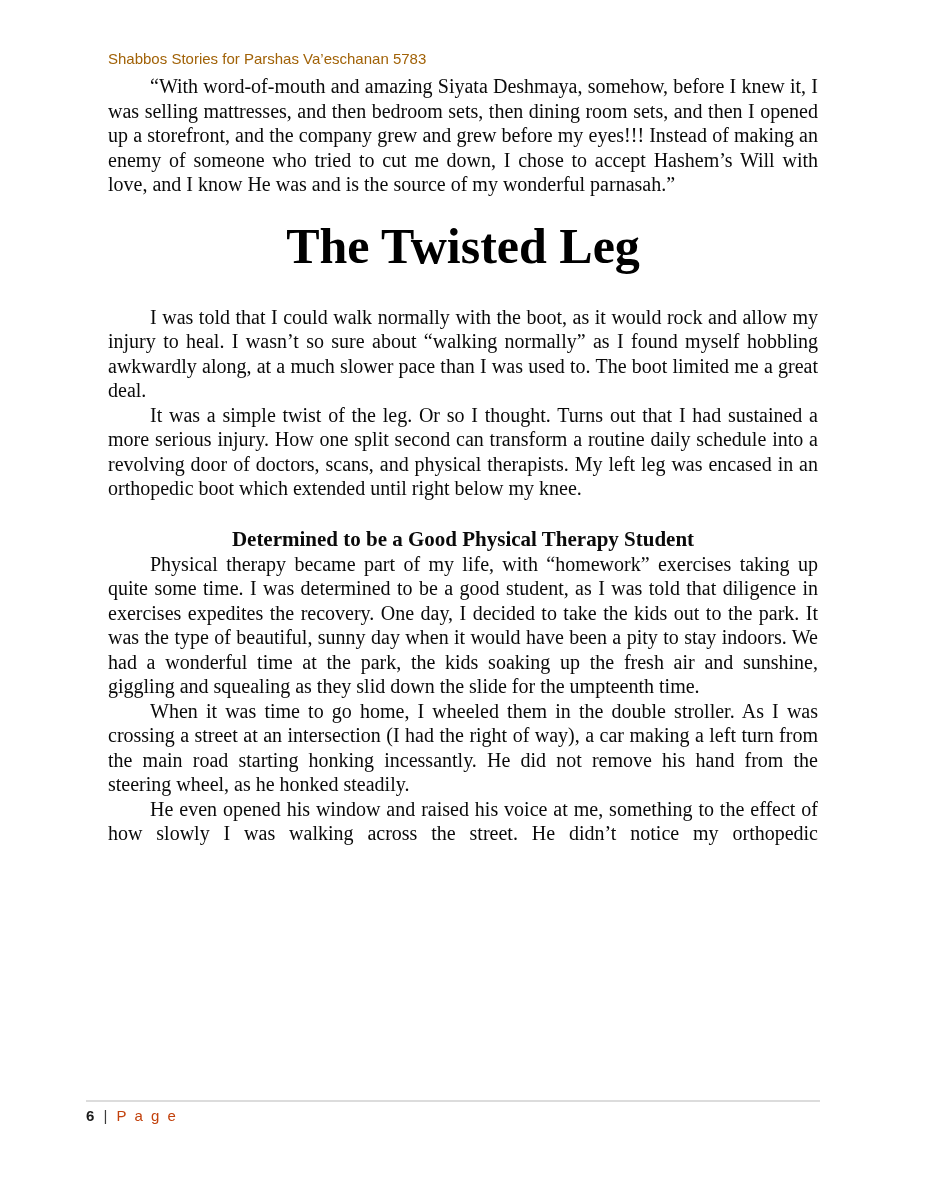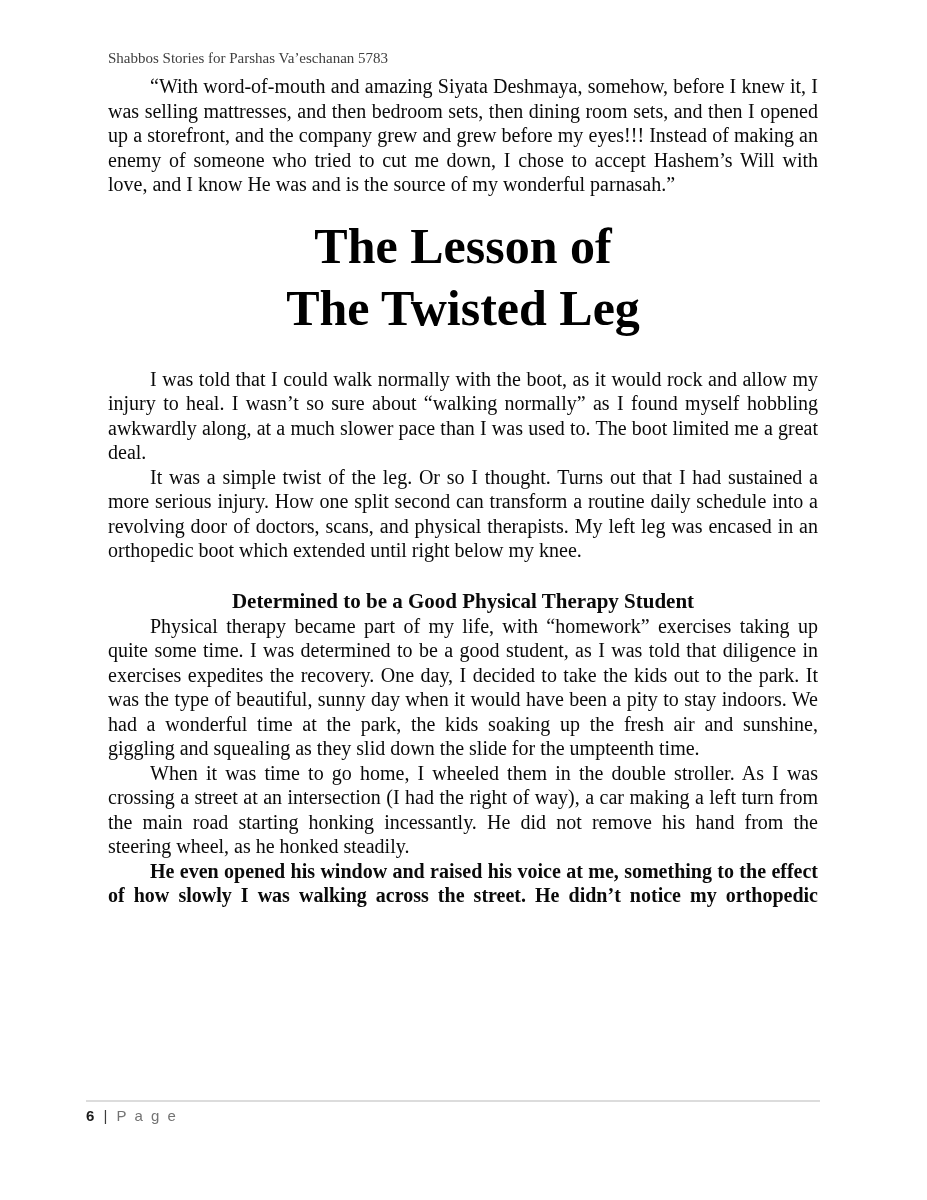--- a/index.html
+++ b/index.html
@@ -8,40 +8,40 @@
     width: 927px;
     height: 1200px;
     background: #ffffff;
     color: #000000;
     overflow: hidden;
   }
   .header {
     position: absolute;
     left: 108px;
     top: 50px;
-    font-family: Liberation Serif, serif;
+    font-family: Liberation Sans, sans-serif;
     font-size: 15px;
-    color: #404040;
+    color: #a16207;
   }
   .article {
     position: absolute;
     left: 108px;
     top: 0;
     width: 710px;
     padding-top: 74px;
     font-family: "Liberation Serif", "DejaVu Serif", serif;
     font-size: 20px;
     line-height: 24.5px;
     text-align: justify;
     color: #0a0a0a;
   }
   .article p { margin: 0; }
   .indent { text-indent: 42px; }
   .spaced { margin-top: 21px !important; }
-  .justify-last { text-align-last: justify; font-weight: bold; }
+  .justify-last { text-align-last: justify; }
   .title {
     margin: 18px 0 28px 0;
     font-family: "Liberation Serif", "DejaVu Serif", serif;
     font-size: 50px;
     line-height: 62px;
     font-weight: bold;
     text-align: center;
     text-indent: 0;
     color: #000000;
   }
@@ -66,36 +66,35 @@
     height: 0;
     border-top: 2px solid #dcdcdc;
   }
   .footer-text {
     margin-top: 5px;
     font-size: 15px;
     color: #1a1a1a;
   }
   .pnum  { font-weight: bold; color: #1a1a1a; }
   .pdiv  { color: #3c3c3c; margin: 0 5px; }
-  .plabel { color: #737373; letter-spacing: 2px; }
+  .plabel { color: #c2410c; letter-spacing: 2px; }
 </style>
 </head>
 <body>
 
 <div class="page">
 
   <div class="header">Shabbos Stories for Parshas Va’eschanan 5783</div>
 
   <div class="article">
 
     <p class="indent">“With word-of-mouth and amazing Siyata Deshmaya, somehow, before I knew it, I was selling mattresses, and then bedroom sets, then dining room sets, and then I opened up a storefront, and the company grew and grew before my eyes!!! Instead of making an enemy of someone who tried to cut me down, I chose to accept Hashem’s Will with love, and I know He was and is the source of my wonderful parnasah.”</p>
 
 
     <h1 class="title">
-      <span>The Lesson of</span>
       <span>The Twisted Leg</span>
     </h1>
 
     <p class="indent">I was told that I could walk normally with the boot, as it would rock and allow my injury to heal. I wasn’t so sure about “walking normally” as I found myself hobbling awkwardly along, at a much slower pace than I was used to. The boot limited me a great deal.</p>
 
     <p class="indent">It was a simple twist of the leg. Or so I thought. Turns out that I had sustained a more serious injury. How one split second can transform a routine daily schedule into a revolving door of doctors, scans, and physical therapists. My left leg was encased in an orthopedic boot which extended until right below my knee.</p>
 
     <h2 class="subheading">Determined to be a Good Physical Therapy Student</h2>
 
     <p class="indent">Physical therapy became part of my life, with “homework” exercises taking up quite some time. I was determined to be a good student, as I was told that diligence in exercises expedites the recovery. One day, I decided to take the kids out to the park. It was the type of beautiful, sunny day when it would have been a pity to stay indoors. We had a wonderful time at the park, the kids soaking up the fresh air and sunshine, giggling and squealing as they slid down the slide for the umpteenth time.</p>

